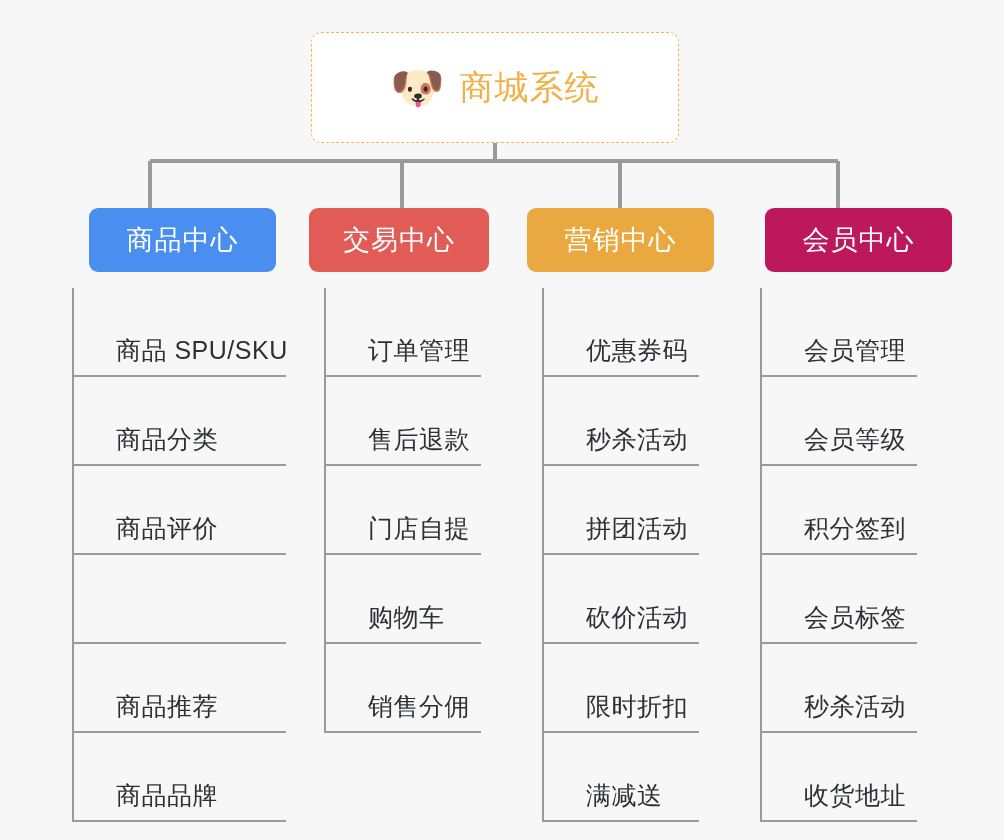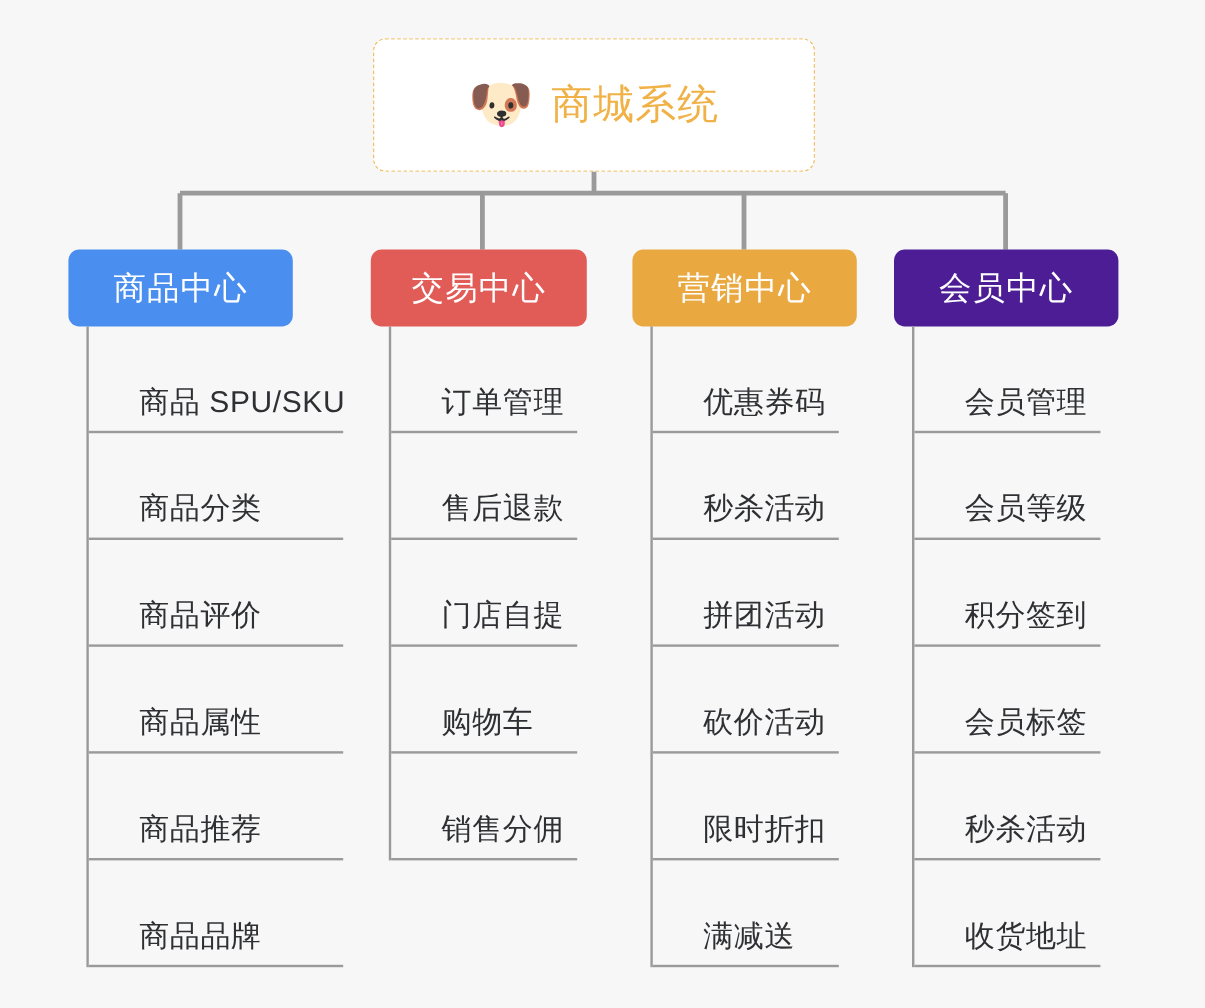--- a/index.html
+++ b/index.html
@@ -74,21 +74,21 @@
     justify-content: center;
     color: #ffffff;
     font-size: 27px;
     letter-spacing: 1px;
     white-space: nowrap;
   }
 
   
   .leaf-list {
     position: relative;
-    margin-top: 0;
+    margin-top: 16px;
     padding-top: 0;
     border-left: 2px solid #9a9a9a;
     margin-left: 15px;
   }
 
   .leaf-item {
     position: relative;
     height: 89px;
     box-sizing: border-box;
     display: flex;
@@ -129,37 +129,36 @@
     <line x1="838" y1="161" x2="838" y2="208" stroke="#9a9a9a" stroke-width="4"></line>
   </svg>
 
   <div id="root-node">
     <span class="root-emoji">🐶</span>
     <span class="root-title">商城系统</span>
   </div>
 
   <div id="columns-host">
       <div class="column" style="left: 57px;">
-        <div class="cat-header" style="width: 187px; background: rgb(74, 143, 240); color: rgb(255, 255, 255);">商品中心</div>
+        <div class="cat-header" style="width: 187px; background: rgb(74, 143, 240); color: rgb(255, 255, 255); margin-left: 32px;">商品中心</div>
         <div class="leaf-list" style="border-left-color: rgb(154, 154, 154);">
           <div class="leaf-item">
             <span class="leaf-underline" style="width: 212px; border-bottom-color: rgb(154, 154, 154);"></span>
             <span class="leaf-label">商品 SPU/SKU</span>
           </div>
           <div class="leaf-item">
             <span class="leaf-underline" style="width: 212px; border-bottom-color: rgb(154, 154, 154);"></span>
             <span class="leaf-label">商品分类</span>
           </div>
           <div class="leaf-item">
             <span class="leaf-underline" style="width: 212px; border-bottom-color: rgb(154, 154, 154);"></span>
             <span class="leaf-label">商品评价</span>
           </div>
           <div class="leaf-item">
             <span class="leaf-underline" style="width: 212px; border-bottom-color: rgb(154, 154, 154);"></span>
-            <span class="leaf-label">商品属性</span>
           </div>
           <div class="leaf-item">
             <span class="leaf-underline" style="width: 212px; border-bottom-color: rgb(154, 154, 154);"></span>
             <span class="leaf-label">商品推荐</span>
           </div>
           <div class="leaf-item">
             <span class="leaf-underline" style="width: 212px; border-bottom-color: rgb(154, 154, 154);"></span>
             <span class="leaf-label">商品品牌</span>
           </div>
         </div>
@@ -212,21 +211,21 @@
             <span class="leaf-underline" style="width: 155px; border-bottom-color: rgb(154, 154, 154);"></span>
             <span class="leaf-label">限时折扣</span>
           </div>
           <div class="leaf-item">
             <span class="leaf-underline" style="width: 155px; border-bottom-color: rgb(154, 154, 154);"></span>
             <span class="leaf-label">满减送</span>
           </div>
         </div>
       </div>
       <div class="column" style="left: 745px;">
-        <div class="cat-header" style="width: 187px; background: #4c1d95; color: rgb(255, 255, 255);">会员中心</div>
+        <div class="cat-header" style="width: 187px; background: #be185d; color: rgb(255, 255, 255); margin-left: 20px;">会员中心</div>
         <div class="leaf-list" style="border-left-color: rgb(154, 154, 154);">
           <div class="leaf-item">
             <span class="leaf-underline" style="width: 155px; border-bottom-color: rgb(154, 154, 154);"></span>
             <span class="leaf-label">会员管理</span>
           </div>
           <div class="leaf-item">
             <span class="leaf-underline" style="width: 155px; border-bottom-color: rgb(154, 154, 154);"></span>
             <span class="leaf-label">会员等级</span>
           </div>
           <div class="leaf-item">

